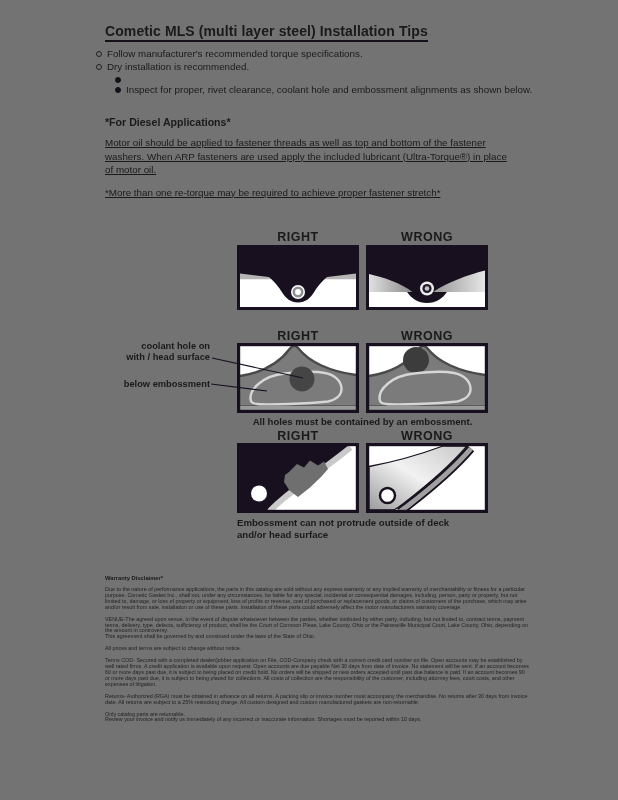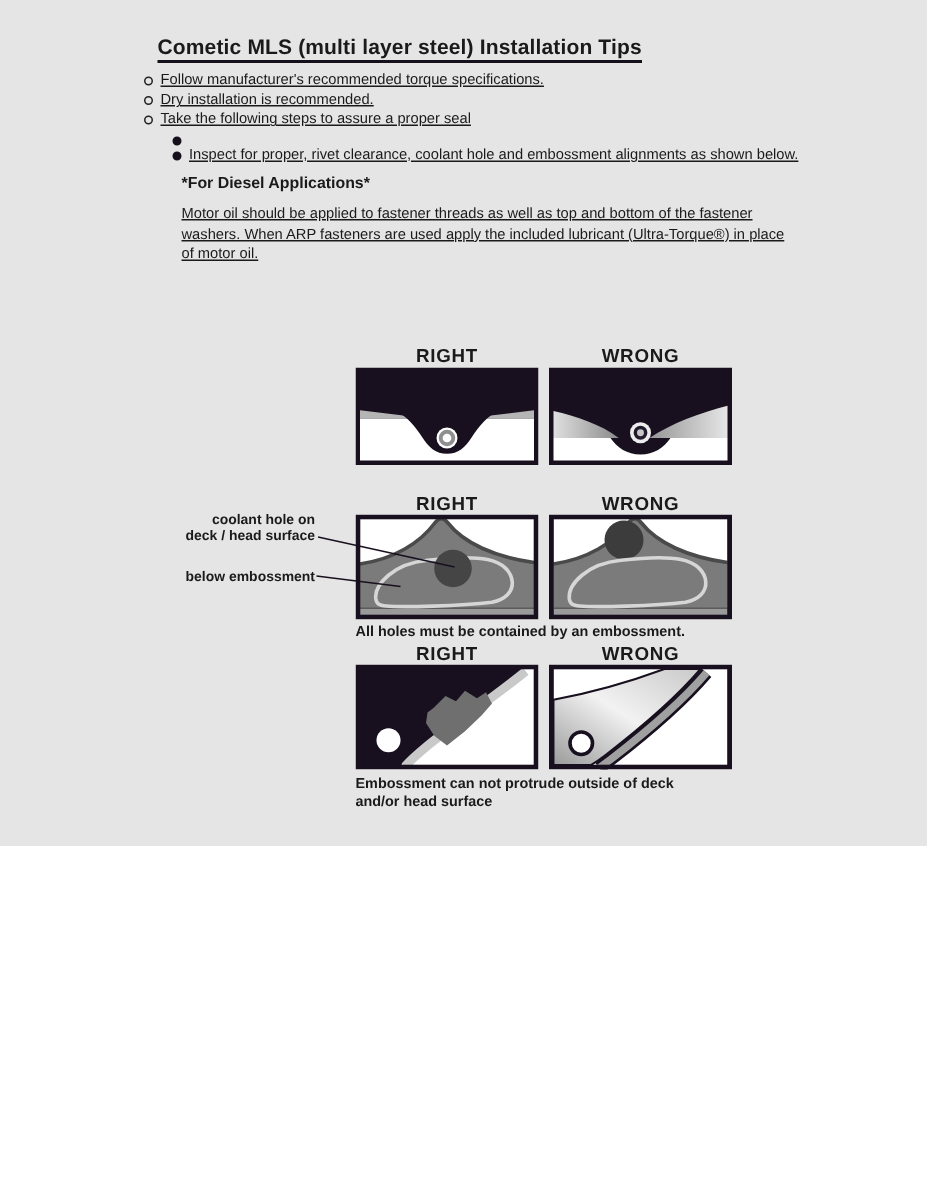--- a/index.html
+++ b/index.html
@@ -1,29 +1,29 @@
 <!DOCTYPE html>
 <html><head>
 <meta charset="utf-8">
 <style>
   html,body{margin:0;padding:0;background:#ffffff;}
-  .page{position:relative;width:618px;height:564px;background:#e5e5e5;
+  .page{position:relative;width:618px;height:800px;background:#737373;
         font-family:"Liberation Sans",sans-serif;color:#1a1a1a;overflow:hidden;}
 
   .title{position:absolute;left:105px;top:23px;font-size:14px;font-weight:700;
          border-bottom:2.2px solid #151019;padding-bottom:1px;letter-spacing:.1px;}
 
-  .bullets{position:absolute;left:96px;top:47px;width:445px;font-size:9.8px;line-height:13.2px;text-decoration:underline;}
+  .bullets{position:absolute;left:96px;top:47px;width:445px;font-size:9.8px;line-height:13.2px;}
   .b-row{display:flex;}
   .b-marker{width:4px;height:4px;border:1.1px solid #222;border-radius:50%;
             margin:4px 5px 0 0;flex:none;}
   .b-sub{margin-left:19px;}
   .b-sub .b-marker{background:#151019;border-color:#151019;}
 
-  .diesel{position:absolute;left:105px;top:116px;width:430px;margin-left:16px;}
+  .diesel{position:absolute;left:105px;top:116px;width:430px;}
   .diesel h2{font-size:10.6px;font-weight:700;margin:0 0 8px;}
   .diesel p{font-size:9.8px;line-height:13.6px;margin:0 0 9px;width:412px;text-decoration:underline;}
 
   .dg-label{position:absolute;width:122px;text-align:center;font-size:12.5px;
             font-weight:600;letter-spacing:.5px;}
   .panel{position:absolute;display:block;}
   .caption{position:absolute;font-size:9.6px;font-weight:700;line-height:11.5px;
            white-space:pre-line;}
   .lbl{position:absolute;width:104px;text-align:right;font-size:9.3px;font-weight:600;
        line-height:11px;white-space:pre-line;}
@@ -44,36 +44,33 @@
 
   <div class="bullets">
     <div class="b-row">
       <span class="b-marker"></span>
       <span>Follow manufacturer's recommended torque specifications.</span>
     </div>
     <div class="b-row">
       <span class="b-marker"></span>
       <span>Dry installation is recommended.</span>
     </div>
-    <div class="b-row">
-      <span class="b-marker"></span>
-      <span>Take the following steps to assure a proper seal</span>
-    </div>
     <div class="b-row b-sub">
       <span class="b-marker"></span>
     </div>
     <div class="b-row b-sub">
       <span class="b-marker"></span>
       <span>Inspect for proper, rivet clearance, coolant hole and embossment alignments as shown below.</span>
     </div>
   </div>
 
   <div class="diesel">
     <h2>*For Diesel Applications*</h2>
     <p>Motor oil should be applied to fastener threads as well as top and bottom of the fastener washers. When ARP fasteners are used apply the included lubricant (Ultra-Torque®) in place of motor oil.</p>
+    <p>*More than one re-torque may be required to achieve proper fastener stretch*</p>
   </div>
 
   <div class="dg-label" style="left:237px;top:230px">RIGHT</div>
   <div class="dg-label" style="left:366px;top:230px">WRONG</div>
 
   <svg class="panel" style="left:237px;top:245px" width="122" height="65" viewBox="0 0 122 65">
     <rect x="0" y="0" width="122" height="65" fill="#18101f"></rect>
     <rect x="3" y="34" width="116" height="28" fill="#ffffff"></rect>
     <polygon points="3,28.5 36,32.5 50,34.2 3,34.2" fill="#b5b5b5"></polygon>
     <polygon points="119,28.5 86,32.5 72,34.2 119,34.2" fill="#b5b5b5"></polygon>
@@ -98,21 +95,21 @@
     <path d="M119,25.5 C101,30 81,37.5 67,47 L119,47 Z" fill="url(#gR1)"></path>
     <rect x="3" y="47" width="116" height="15" fill="#ffffff"></rect>
     <path d="M41,47 C45.5,53.5 52,58 61,58 C70,58 76.5,53.5 81,47 Z" fill="#18101f"></path>
     <circle cx="61" cy="43.5" r="7" fill="#ededed"></circle>
     <circle cx="61" cy="43.5" r="4.6" fill="#241a2e"></circle>
     <circle cx="61" cy="43.5" r="2.3" fill="#c6c6c6"></circle>
   </svg>
 
 
   <div class="lbl" style="left:106px;top:341px">coolant hole on
-deck / head surface</div>
+with / head surface</div>
   <div class="lbl" style="left:106px;top:379px">below embossment</div>
 
   <div class="dg-label" style="left:237px;top:329px">RIGHT</div>
   <div class="dg-label" style="left:366px;top:329px">WRONG</div>
 
   <svg class="panel" style="left:237px;top:343px" width="122" height="70" viewBox="0 0 122 70">
     <rect x="0" y="0" width="122" height="70" fill="#ffffff"></rect>
     <path d="M3,33 C26,29.5 43,19 53,5.5 C56,1.8 58.5,1.8 61.5,5.5 C72,19 93,28.5 119,32 L119,67 L3,67 Z" fill="#7b7b7b"></path>
     <path d="M3,33 C26,29.5 43,19 53,5.5 C56,1.8 58.5,1.8 61.5,5.5 C72,19 93,28.5 119,32" fill="none" stroke="#4a4a4a" stroke-width="2.4"></path>
     <rect x="3" y="62.5" width="116" height="4.5" fill="#9a9a9a"></rect>
@@ -131,21 +128,21 @@
     <circle cx="50" cy="17" r="13" fill="#3c3c3c"></circle>
     <path d="M13.5,56 C13,50.5 16,45.5 22,40.5 C28.5,35 38,31.5 48,30.5 C61,29 78,28 88,30 C98,32 104,38 104.5,45 C105,51.5 100,56.5 91,58.5 C70,61 31,62 20.5,61 C15.5,60.5 14,59.5 13.5,56 Z" fill="none" stroke="#d6d6d6" stroke-width="2.4"></path>
     <rect x="1.6" y="1.6" width="118.8" height="66.8" fill="none" stroke="#18101f" stroke-width="3.2"></rect>
   </svg>
 
   <svg class="leader-svg" viewBox="0 0 110 45">
     <line x1="2" y1="6" x2="93" y2="26" stroke="#18101f" stroke-width="1.1"></line>
     <line x1="1" y1="32" x2="57" y2="39" stroke="#18101f" stroke-width="1.1"></line>
   </svg>
 
-  <div class="caption" style="left:237px;top:416px;width:251px;">All holes must be contained by an embossment.</div>
+  <div class="caption" style="left:237px;top:416px;width:251px;text-align:center">All holes must be contained by an embossment.</div>
 
   <div class="dg-label" style="left:237px;top:429px">RIGHT</div>
   <div class="dg-label" style="left:366px;top:429px">WRONG</div>
 
   <svg class="panel" style="left:237px;top:443px" width="122" height="70" viewBox="0 0 122 70">
     <rect x="0" y="0" width="122" height="70" fill="#ffffff"></rect>
     <path d="M3,3 L112,3 C93,18.5 65,37.5 45.5,53.5 C39.5,58.5 34.5,63 30.5,67 L3,67 Z" fill="#18101f"></path>
     <path d="M113.5,4.5 C94,20.5 66,39.5 47,55 C41,60 36.5,64 33,68" stroke="#c9c9c9" stroke-width="6" fill="none"></path>
     <polygon points="52,29 60,21 67,24.5 73,17.5 81,22.5 87,18.5 91,26 84,34 73,44.5 61,54 52.5,47.5 47,39 48,32" fill="#6f6f6f"></polygon>
     <circle cx="22" cy="50.5" r="8" fill="#ffffff"></circle>

